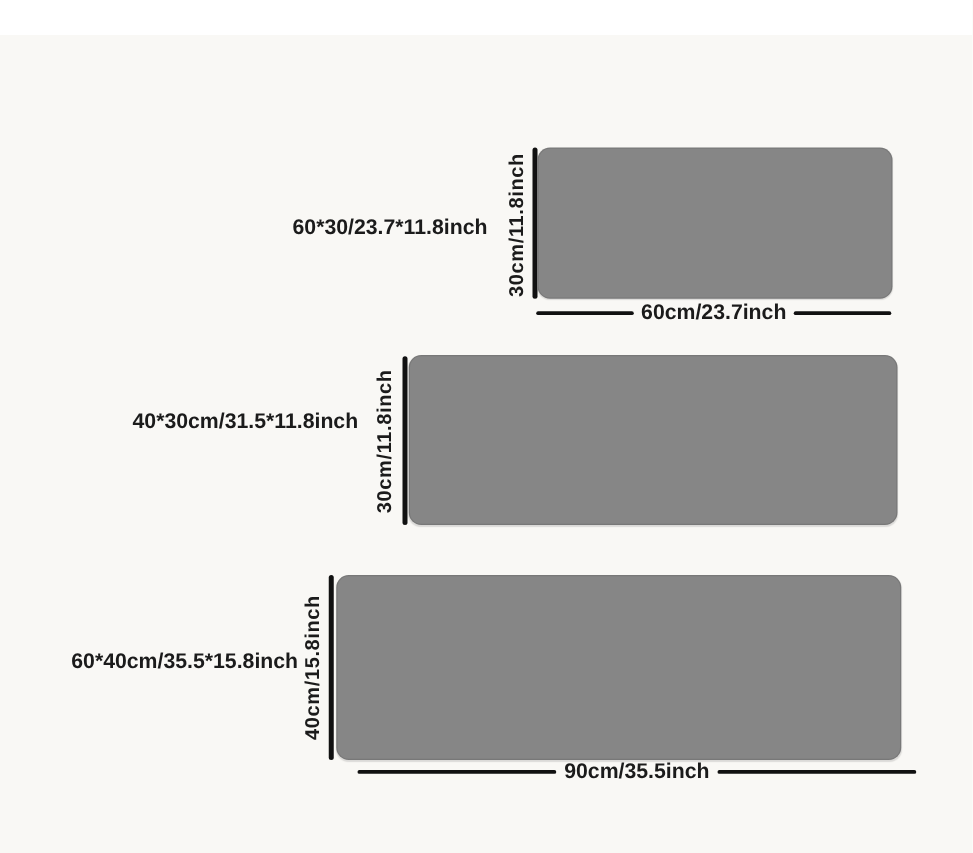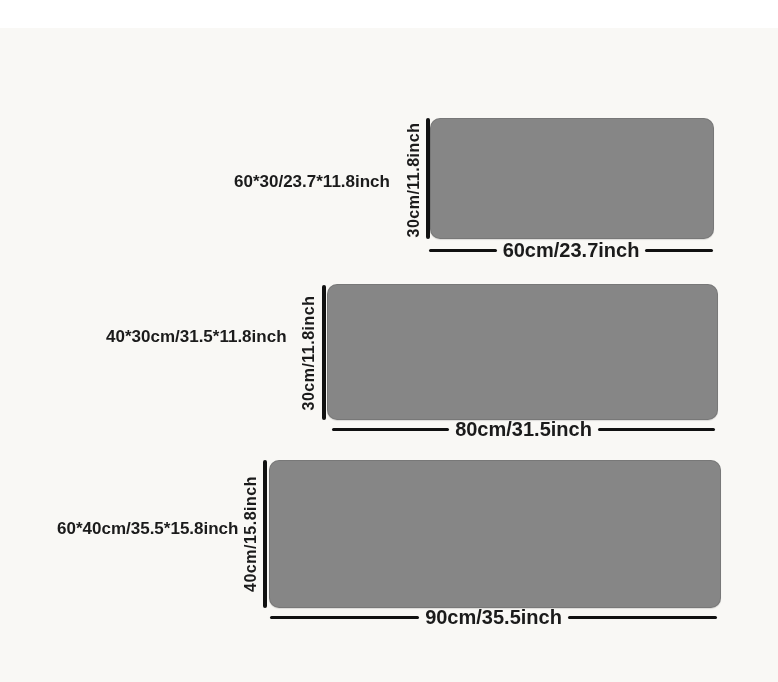--- a/index.html
+++ b/index.html
@@ -54,21 +54,21 @@
   }
   .dim .seg {
     flex: 1;
     height: 3px;
     background: var(--line, #111);
     border-radius: 2px;
   }
   .dim .dtext {
     padding: 0 6px;
     font-weight: bold;
-    font-size: 20px;
+    font-size: 17px;
     white-space: nowrap;
   }
 
   
   .r1-label  { left: 234px; top: 154px; }
   .r1-vlabel { left: 414px; top: 152px; }
   .r1-vbar   { left: 426px; top: 90px;  height: 121px; }
   .r1-mat    { left: 430px; top: 90px;  width: 284px; height: 121px; }
   .r1-dim    { left: 429px; top: 222px; width: 284px; }
 
@@ -77,46 +77,41 @@
   .r2-vlabel { left: 309px; top: 325px; }
   .r2-vbar   { left: 322px; top: 257px; height: 135px; }
   .r2-mat    { left: 327px; top: 256px; width: 391px; height: 136px; }
   .r2-dim    { left: 332px; top: 401px; width: 383px; }
 
   
   .r3-label  { left: 57px;  top: 501px; }
   .r3-vlabel { left: 251px; top: 506px; }
   .r3-vbar   { left: 263px; top: 432px; height: 148px; }
   .r3-mat    { left: 269px; top: 432px; width: 452px; height: 148px; }
-  .r3-dim    { left: 270px; top: 589px; width: 447px; text-align: right; }
+  .r3-dim    { left: 286px; top: 589px; width: 447px; text-align: right; }
 </style>
 </head>
 <body>
 
 <div class="canvas" style="--bg: #f9f8f5; --mat: #868686; --line: #111111; --text: #1b1b1b;">
 
   <div class="side-label r1-label">60*30/23.7*11.8inch</div>
   <div class="vlabel r1-vlabel">30cm/11.8inch</div>
   <div class="vbar r1-vbar"></div>
   <div class="mat r1-mat"></div>
   <div class="dim r1-dim">
     <span class="seg"></span>
     <span class="dtext">60cm/23.7inch</span>
     <span class="seg"></span>
   </div>
 
   <div class="side-label r2-label">40*30cm/31.5*11.8inch</div>
   <div class="vlabel r2-vlabel">30cm/11.8inch</div>
   <div class="vbar r2-vbar"></div>
   <div class="mat r2-mat"></div>
-  <div class="dim r2-dim">
-    <span class="seg"></span>
-    <span class="dtext">80cm/31.5inch</span>
-    <span class="seg"></span>
-  </div>
 
   <div class="side-label r3-label">60*40cm/35.5*15.8inch</div>
   <div class="vlabel r3-vlabel">40cm/15.8inch</div>
   <div class="vbar r3-vbar"></div>
   <div class="mat r3-mat"></div>
   <div class="dim r3-dim">
     <span class="seg"></span>
     <span class="dtext">90cm/35.5inch</span>
     <span class="seg"></span>
   </div>

